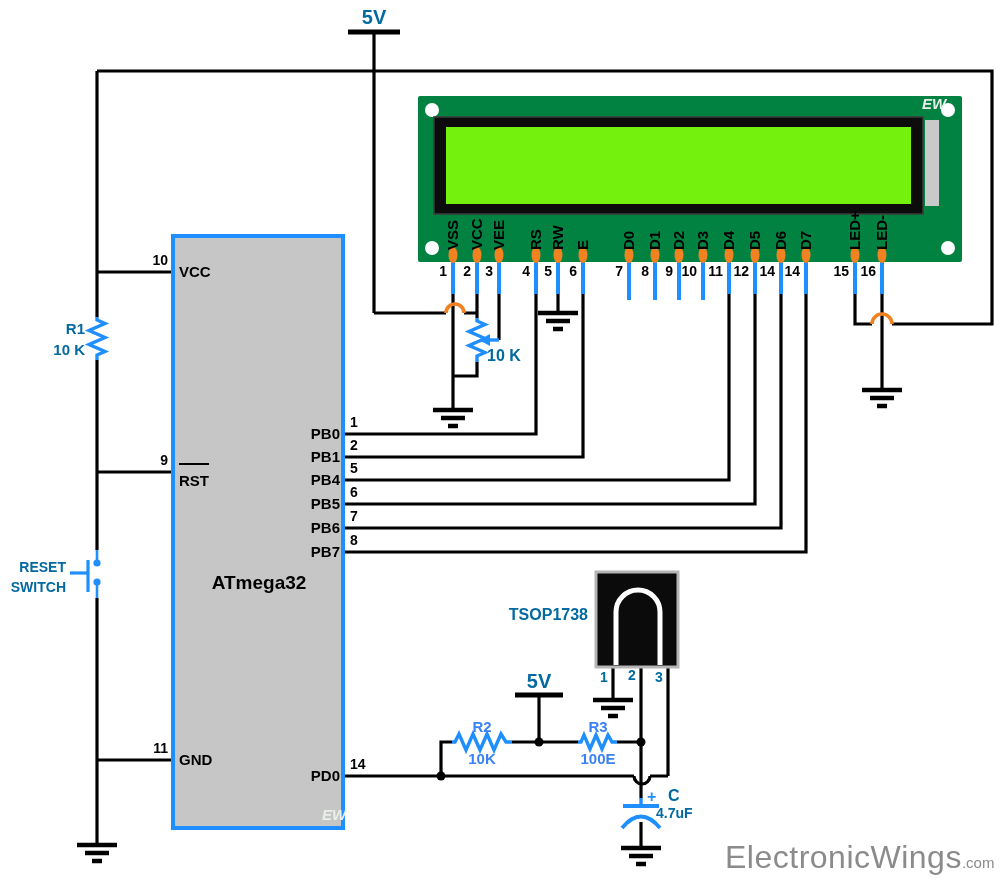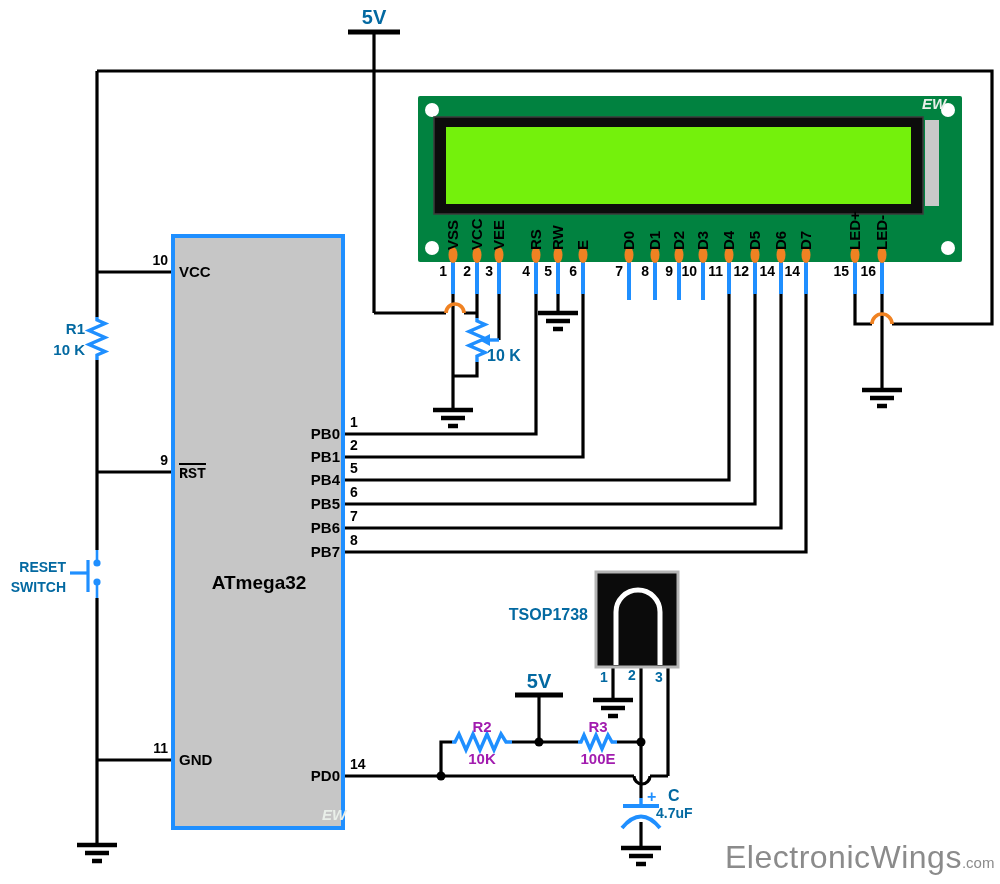--- a/index.html
+++ b/index.html
@@ -24,22 +24,22 @@
   .gnd line{stroke:var(--wire);stroke-width:4.5;}
   .lbl{position:absolute;color:#0369a1;font-weight:bold;white-space:nowrap;}
   .vlabel{
     position:absolute;width:46px;height:16px;font-size:15px;font-weight:bold;
     line-height:16px;text-align:left;transform-origin:0 100%;transform:rotate(-90deg);
     white-space:nowrap;color:#000;
   }
   .pinnum{position:absolute;width:20px;font-size:14px;font-weight:bold;text-align:right;color:#000;}
   .chipnum{position:absolute;font-size:14px;font-weight:bold;color:#000;}
   .chiplbl{position:absolute;font-size:15px;font-weight:bold;color:#000;}
-  .rlabel{position:absolute;font-size:15px;font-weight:bold;text-align:center;color:#a21caf;}
-  .overline{display:inline-block;border-top:2.5px solid #000;padding-top:1px;font-family:Liberation Mono, monospace;}
+  .rlabel{position:absolute;font-size:15px;font-weight:bold;text-align:center;color:#3b82f6;}
+  .overline{display:inline-block;border-top:2.5px solid #000;padding-top:7px;}
   #mcu-name{position:absolute;left:178px;top:572px;width:162px;text-align:center;
     font-size:19px;font-weight:bold;line-height:22px;color:#000;}
   #lcd-title{position:absolute;left:446px;top:147px;width:465px;text-align:center;
     font-size:31px;font-weight:bold;color:#000;letter-spacing:1px;}
   .ew{position:absolute;font-size:15px;font-style:italic;font-weight:bold;color:#e9efe9;}
   #brand-watermark{position:absolute;left:725px;top:839px;color:var(--gray-text);
     display:flex;align-items:baseline;}
   #brand-watermark .brand{font-size:32px;letter-spacing:0.5px;}
   #brand-watermark .tld{font-size:15px;}
   .bluetext{color:var(--blue);}

